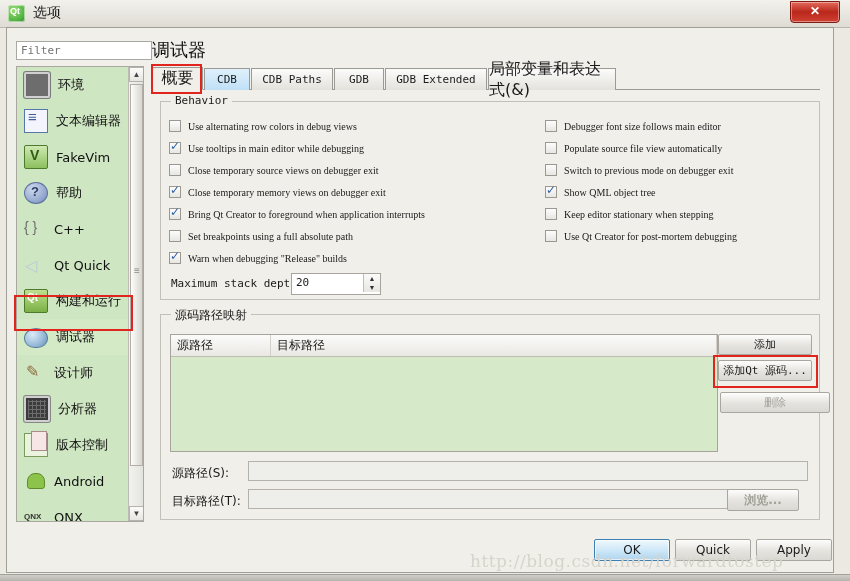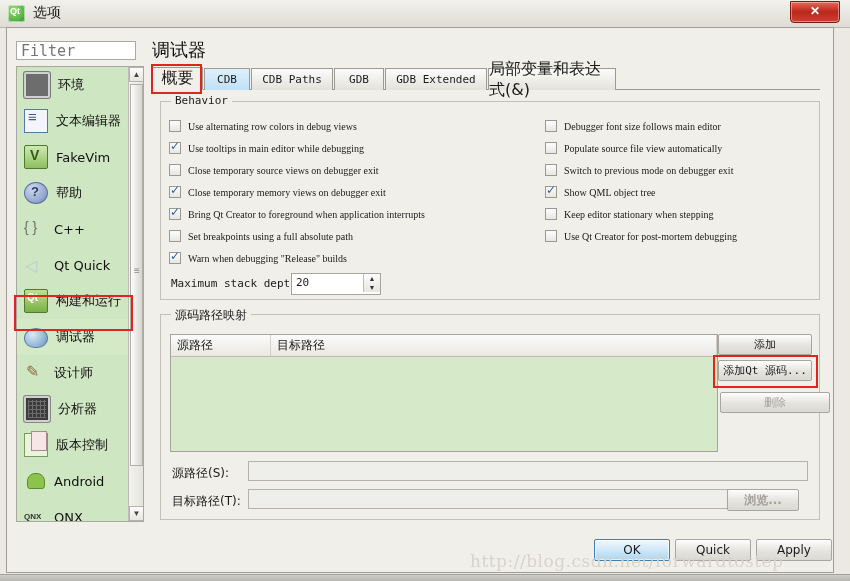--- a/index.html
+++ b/index.html
@@ -72,25 +72,25 @@
     position: absolute; left: 6px; top: 27px;
     width: 828px; height: 546px;
     background: #f0efe9;
     border: 1px solid #9f9d96;
     box-sizing: border-box;
   }
 
   
   .filter-input {
     position: absolute; left: 16px; top: 41px;
-    width: 120px; height: 19px;
+    width: 136px; height: 19px;
     background: #fff; border: 1px solid #aaa8a2;
     box-sizing: border-box;
     font-family: "DejaVu Sans Mono", monospace;
-    font-size: 15px; color: #9a9a9a;
+    font-size: 11px; color: #9a9a9a;
     padding: 2px 4px;
     outline: none;
   }
   .sidebar {
     position: absolute; left: 16px; top: 66px;
     width: 128px; height: 456px;
     background: #cfe6c2;
     border: 1px solid #a9a7a0;
     box-sizing: border-box;
     overflow: hidden;

